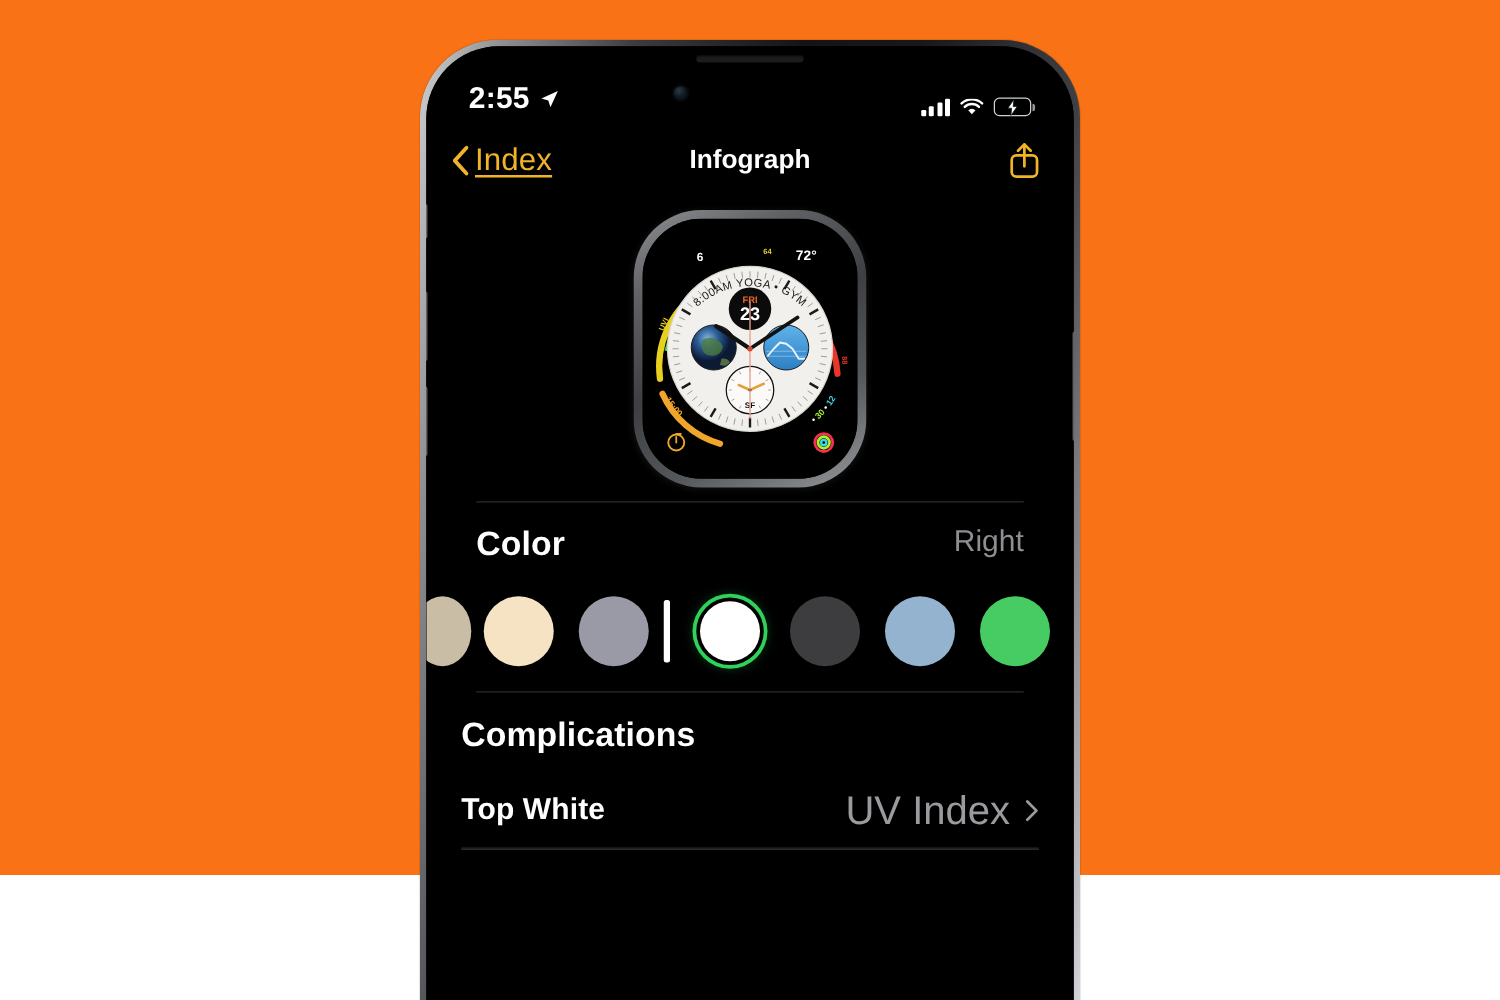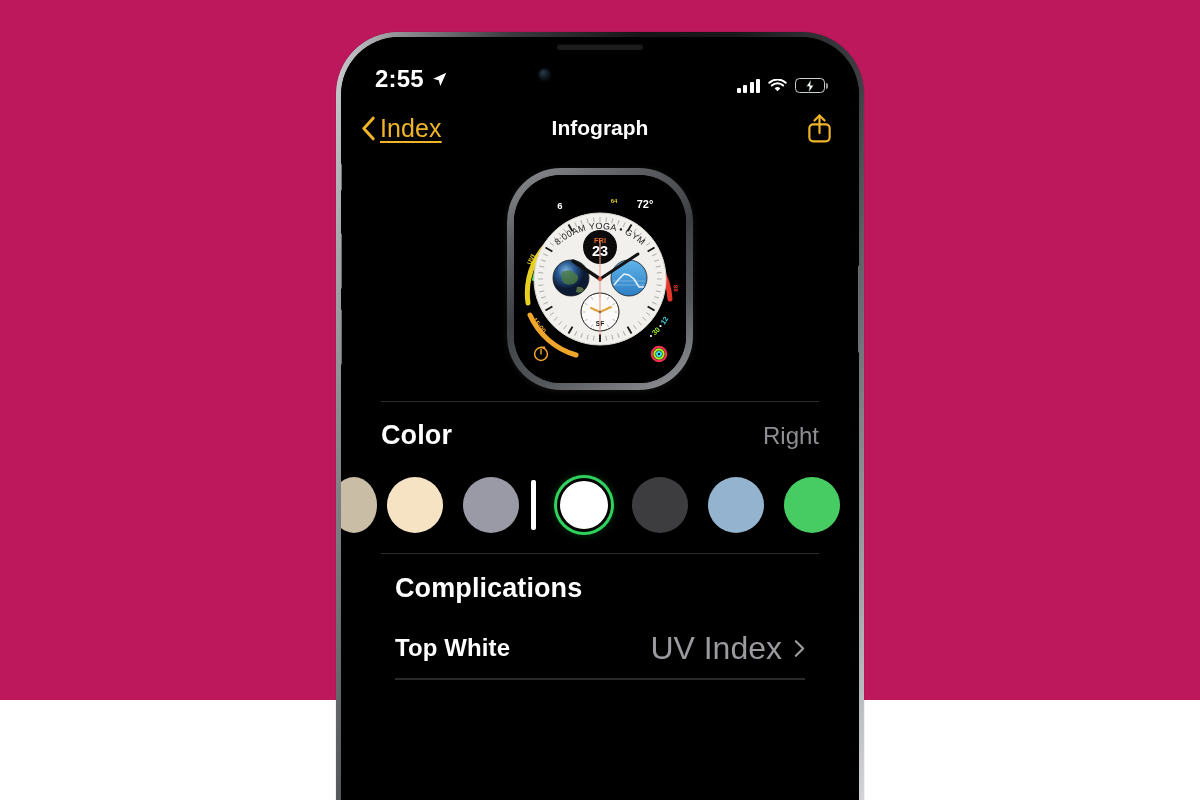--- a/index.html
+++ b/index.html
@@ -4,21 +4,21 @@
 <style>
   * { box-sizing: border-box; margin: 0; padding: 0; }
   html, body {
     width: 1200px; height: 800px;
     background: #ffffff;
     font-family: "Liberation Sans", sans-serif;
     overflow: hidden;
   }
 
   
-  .stage { position: relative; width: 1200px; height: 700px; background: #be185d; }
+  .stage { position: relative; width: 1200px; height: 700px; background: #f97316; }
 
   .phone {
     position: absolute;
     left: 336px; top: 32px;
     width: 528px; height: 800px;
     border-radius: 62px 62px 0 0;
     background: linear-gradient(100deg,#cfd0d2 0%,#8d8e91 10%,#3a3b3e 26%,#141416 46%,#17181a 60%,#3e4043 80%,#a9aaad 94%,#dcdde0 100%);
     padding: 5px;
     box-shadow: 0 0 1px rgba(0,0,0,.6);
   }
@@ -139,21 +139,21 @@
     position: relative; width: 100%; height: 100%;
     border-radius: 47px; background: #000; overflow: hidden;
   }
   .watch-svg { display: block; width: 100%; height: 100%; }
 
   
   .sep { height: 1px; background: #2c2c2e; margin: 0 40px; }
 
   .section-color { padding: 0 40px; }
   .color-head {
-    display: flex; align-items: center;
+    display: flex; align-items: flex-start;
     padding: 18px 0 6px 0;
   }
   .color-title { color:#fff; font-size: 27px; font-weight: 700; letter-spacing: .1px; }
   .color-value { margin-left:auto; color:#8e8e93; font-size: 24px; font-weight: 400; }
 
   .swatch-row {
     display: flex; align-items: center; gap: 0;
     height: 96px;
     margin: 0 -40px;
     padding-left: 12px;
@@ -169,21 +169,21 @@
   .swatch-slot.selected .swatch {
     width: 48px; height: 48px;
     box-shadow: 0 0 0 3px #000, 0 0 0 6px #2fd35b, 0 0 9px 5px rgba(47,211,91,.30);
   }
   .divider-bar {
     flex: none; width: 5px; height: 50px; background: #fff;
     border-radius: 2px; margin: 0 10px 0 2px;
   }
 
   
-  .section-comp { padding: 0 54px; }
+  .section-comp { padding: 0 28px; }
   .comp-title {
     color:#fff; font-size: 27px; font-weight: 700;
     padding: 19px 0 14px 0; letter-spacing:.1px;
   }
   .comp-row {
     display: flex; align-items: center;
     height: 60px; cursor: pointer;
   }
   .comp-label { color:#fff; font-size: 24px; font-weight: 700; letter-spacing:.1px; }
   .comp-value { margin-left:auto; color:#9a9a9f; font-size: 32px; font-weight: 400; }

